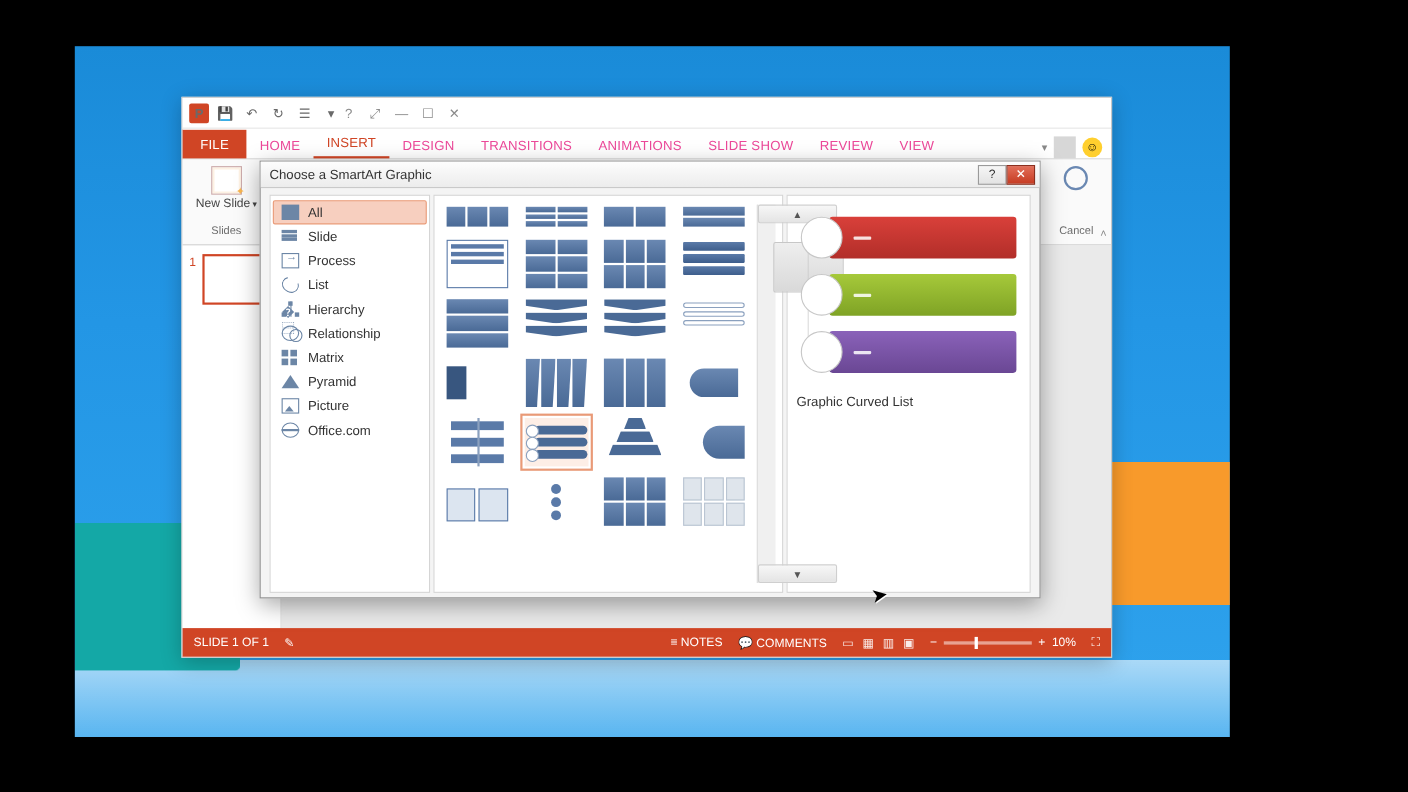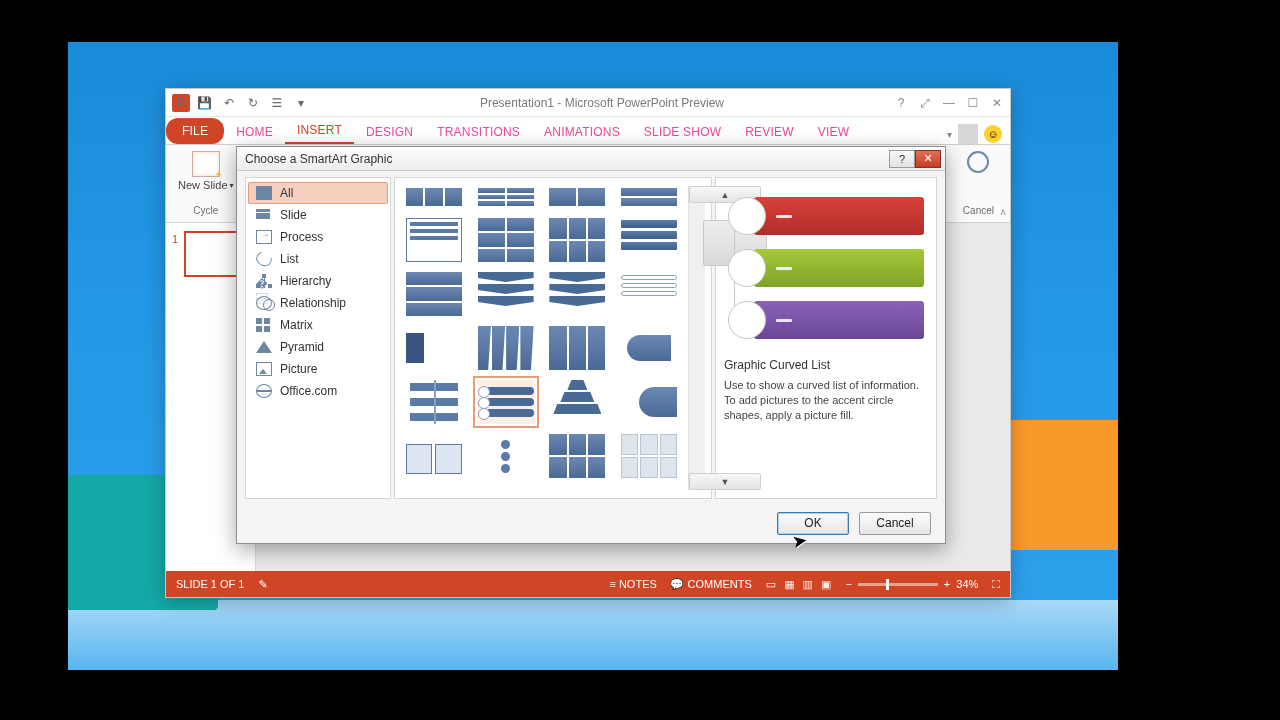--- a/index.html
+++ b/index.html
@@ -21,21 +21,21 @@
   }
   .titlebar { height:28px; display:flex; align-items:center; padding:0 6px; background:#fff; border-bottom:1px solid #e6e6e6;}
   .qat { display:flex; gap:6px; align-items:center; }
   .qat span { width:18px; height:18px; display:inline-flex; align-items:center; justify-content:center; font-size:12px; color:#6a6a6a; }
   .ppt-icon { width:16px; height:16px; background:#d04525; border-radius:2px; color:#fff; font-size:10px; display:flex; align-items:center; justify-content:center; font-weight:bold;}
   .title-text { flex:1; text-align:center; font-size:12px; color:#7a7a7a; }
   .win-controls { display:flex; gap:10px; color:#8a8a8a; font-size:12px; }
   .win-controls span { width:14px; text-align:center; }
   .ribbon-tabs { height:28px; display:flex; align-items:flex-end; padding:0 0 0 0; border-bottom:1px solid #d0d0d0;}
   .tab { padding:6px 12px 5px; font-size:12px; color:#ec4899; text-transform:uppercase; letter-spacing:.2px; cursor:default;}
-  .tab.file { background:#d04525; color:#fff; padding:6px 16px 6px;border-radius:12px; }
+  .tab.file { background:#d04525; color:#fff; padding:6px 16px 6px; }
   .tab.active { color:#d04525; border-bottom:2px solid #d04525; }
   .tab-extras { margin-left:auto; display:flex; align-items:center; gap:6px; padding-right:8px;}
   .avatar { width:20px; height:20px; background:#d7d7d7; }
   .smiley { width:18px;height:18px;border-radius:50%;background:#ffcf2e;display:flex;align-items:center;justify-content:center;font-size:11px; }
   .ribbon-body { height:78px; background:#fafafa; border-bottom:1px solid #d4d4d4; display:flex; padding:4px 6px; gap:8px; position:relative;}
   .rb-group { display:flex; flex-direction:column; align-items:center; justify-content:space-between; padding:2px 6px; }
   .rb-group .lbl { font-size:10px; color:#6d6d6d; margin-top:2px;}
   .newslide-btn { display:flex; flex-direction:column; align-items:center; gap:2px; }
   .newslide-ic { width:28px; height:26px; background:#fff; border:1px solid #caa; box-shadow: inset 0 0 0 2px #fdf1e3; position:relative;}
   .newslide-ic::after{content:"✦"; position:absolute; right:-4px; bottom:-4px; color:#f7b54f; font-size:10px;}
@@ -182,21 +182,20 @@
 
     <div class="titlebar">
       <div class="qat">
         <span class="ppt-icon">P</span>
         <span>💾</span>
         <span>↶</span>
         <span>↻</span>
         <span>☰</span>
         <span>▾</span>
       </div>
-      <div class="title-text">Presentation1 - Microsoft PowerPoint Preview</div>
       <div class="win-controls">
         <span>?</span>
         <span>⤢</span>
         <span>—</span>
         <span>☐</span>
         <span>✕</span>
       </div>
     </div>
 
     <div class="ribbon-tabs">
@@ -218,21 +217,21 @@
 
     <div class="ribbon-body">
       <div class="rb-group">
         <div class="newslide-btn">
           <div class="newslide-ic"></div>
           <div style="font-size:11px;color:#444;display:flex;align-items:center;gap:2px">
               <span>New Slide</span>
               <span style="font-size:8px">▾</span>
             </div>
         </div>
-        <div class="lbl">Cycle</div>
+        <div class="lbl">Slides</div>
       </div>
       <div class="rb-group">
         <div style="width:20px;height:26px;border:1px solid #bbb;background:repeating-linear-gradient(#fff,#fff 4px,#ddd 4px,#ddd 5px)"></div>
         <div class="lbl">Ta</div>
       </div>
       <div style="flex:1"></div>
       <div class="rb-group" style="margin-right:4px">
         <div style="width:22px;height:22px;border:2px solid #6a88b2;border-radius:50%;position:relative"></div>
         <div class="lbl">Cancel</div>
       </div>
@@ -257,21 +256,21 @@
       <span class="view-icons">
         <span>▭</span>
         <span>▦</span>
         <span>▥</span>
         <span>▣</span>
       </span>
       <div class="zoom-slider">
         <span>−</span>
         <div class="zslider"></div>
         <span>+</span>
-        <span>34%</span>
+        <span>10%</span>
       </div>
       <span>⛶</span>
     </div>
   </div>
 
   <div class="dialog">
     <div class="dlg-title">
       <span>Choose a SmartArt Graphic</span>
       <div class="dtbtns">
         <div class="dtbtn">?</div>
@@ -526,23 +525,18 @@
           <div class="pv-row pv-r2">
               <div class="circ"></div>
               <div class="dash"></div>
             </div>
           <div class="pv-row pv-r3">
               <div class="circ"></div>
               <div class="dash"></div>
             </div>
         </div>
         <div class="pv-title">Graphic Curved List</div>
-        <div class="pv-desc">Use to show a curved list of information. To add pictures to the accent circle shapes, apply a picture fill.</div>
-      </div>
-    </div>
-    <div class="dlg-foot">
-      <div class="btn primary">OK</div>
-      <div class="btn">Cancel</div>
+      </div>
     </div>
   </div>
 
   <div class="cursor">➤</div>
 </div>
 
 </body></html>

